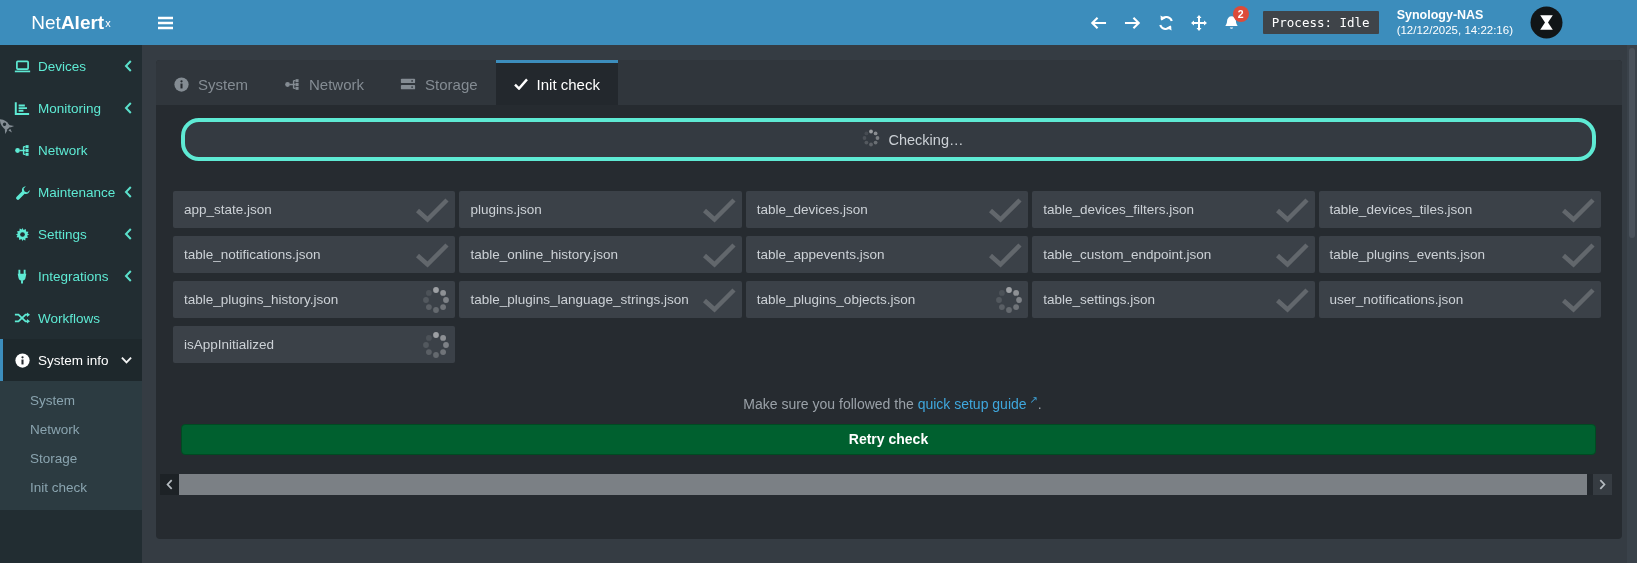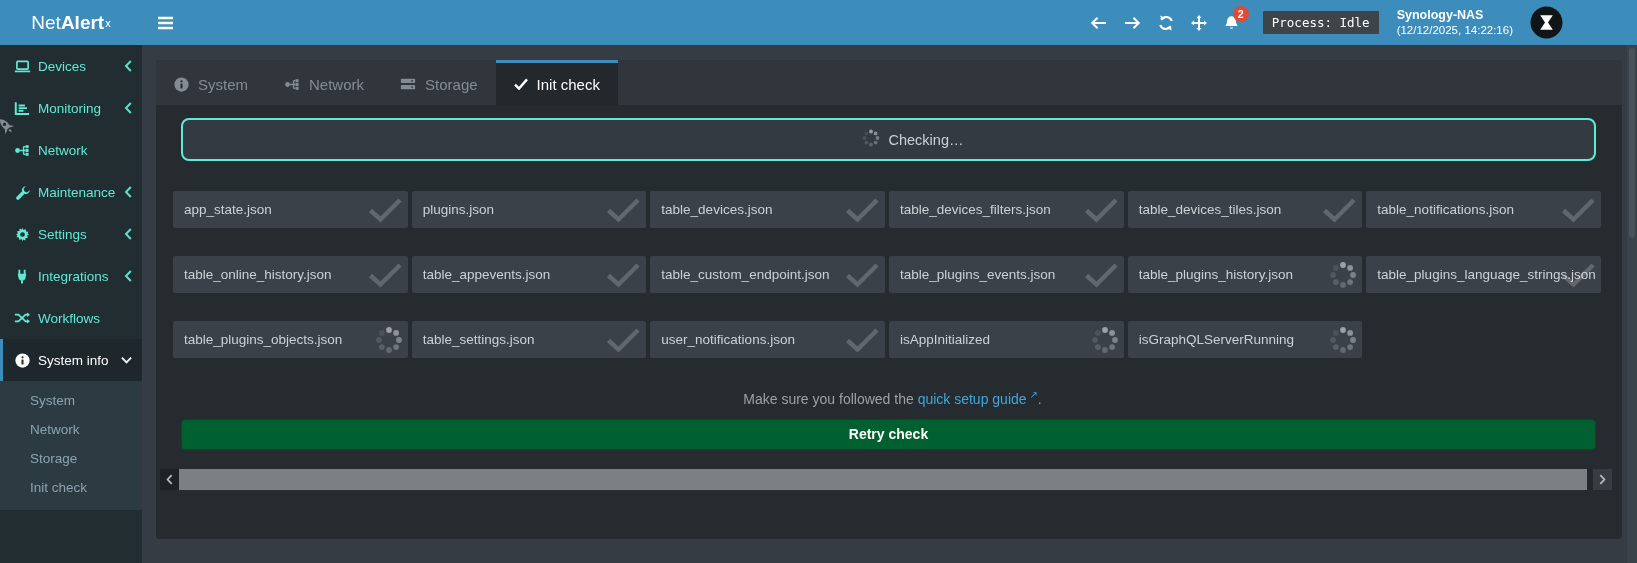--- a/index.html
+++ b/index.html
@@ -41,25 +41,25 @@
   .rocket { position:absolute; left:-5px; top:115px; z-index:11; cursor:pointer; display:flex; }
 
   
   .card { position:absolute; left:156px; top:60px; width:1466px; height:479px; background:#262b30;
           border-radius:4px; z-index:5; }
   .tabbar { height:45px; background:#30363c; border-radius:4px 4px 0 0; display:flex; }
   .tab { display:flex; align-items:center; gap:9px; padding:0 18px; color:#848c93; font-size:15px;
          border-top:3px solid transparent; cursor:pointer; }
   .tab.active { background:#23282d; border-top-color:#3c8dbc; color:#fff; }
 
-  .alert { margin:13px 26px 0 25px; height:43px; border:2px solid #5eead4; border-radius:8px;
+  .alert { margin:13px 26px 0 25px; height:43px; border:4px solid #5eead4; border-radius:18px;
            background:#343a41; display:flex; align-items:center; justify-content:center; gap:9px;
            color:#ccd1d6; font-size:14.5px;padding-left:48px; }
 
-  .grid { margin:30px 21px 0 17px; display:grid; grid-template-columns:repeat(6,1fr); gap:28px 4px; }
+  .grid { margin:30px 21px 0 17px; display:grid; grid-template-columns:repeat(5,1fr); gap:8px 4px; }
   .tile { position:relative; height:37px; background:#3b4148; border-radius:2px; display:flex;
           align-items:center; padding:0 30px 0 11px; color:#ccd1d6; font-size:13.5px; overflow:hidden; }
   .tile .lbl { white-space:nowrap; }
   .tile .status { position:absolute; right:5px; top:50%; transform:translateY(-50%); display:flex; }
 
   .hint { margin-top:31px; text-align:center; color:#9aa1a8; font-size:14px;padding-left:7px; }
   .hint a { color:#3fa7dd; text-decoration:none; cursor:pointer; }
   .hint .ext { font-size:10px; vertical-align:super; }
 
   .retry { display:block; margin:12px 26px 0 25px; width:calc(100% - 51px); height:31px;
@@ -475,35 +475,20 @@
             <circle cx="21.1" cy="6.9" r="2.9" fill="#fff" opacity="0.42"></circle>
             <circle cx="24.0" cy="14.0" r="2.9" fill="#fff" opacity="0.34"></circle>
             <circle cx="21.1" cy="21.1" r="2.9" fill="#fff" opacity="0.27"></circle>
             <circle cx="14.0" cy="24.0" r="2.9" fill="#fff" opacity="0.21"></circle>
             <circle cx="6.9" cy="21.1" r="2.9" fill="#fff" opacity="0.16"></circle>
             <circle cx="4.0" cy="14.0" r="2.9" fill="#fff" opacity="0.12"></circle>
             <circle cx="6.9" cy="6.9" r="2.9" fill="#fff" opacity="0.09"></circle>
           </svg>
         </span>
       </div>
-      <div class="tile">
-        <span class="lbl">isGraphQLServerRunning</span>
-        <span class="status">
-          <svg width="28" height="28" viewBox="0 0 28 28">
-            <circle cx="14.0" cy="4.0" r="2.9" fill="#fff" opacity="0.5"></circle>
-            <circle cx="21.1" cy="6.9" r="2.9" fill="#fff" opacity="0.42"></circle>
-            <circle cx="24.0" cy="14.0" r="2.9" fill="#fff" opacity="0.34"></circle>
-            <circle cx="21.1" cy="21.1" r="2.9" fill="#fff" opacity="0.27"></circle>
-            <circle cx="14.0" cy="24.0" r="2.9" fill="#fff" opacity="0.21"></circle>
-            <circle cx="6.9" cy="21.1" r="2.9" fill="#fff" opacity="0.16"></circle>
-            <circle cx="4.0" cy="14.0" r="2.9" fill="#fff" opacity="0.12"></circle>
-            <circle cx="6.9" cy="6.9" r="2.9" fill="#fff" opacity="0.09"></circle>
-          </svg>
-        </span>
-      </div>
     </div>
 
   <div class="hint">
     <span>Make sure you followed the </span><a><span>quick setup guide</span> <span class="ext">↗</span></a><span>.</span>
   </div>
 
   <button class="retry">Retry check</button>
 
   <div class="hscroll">
     <span class="hs-btn left">

